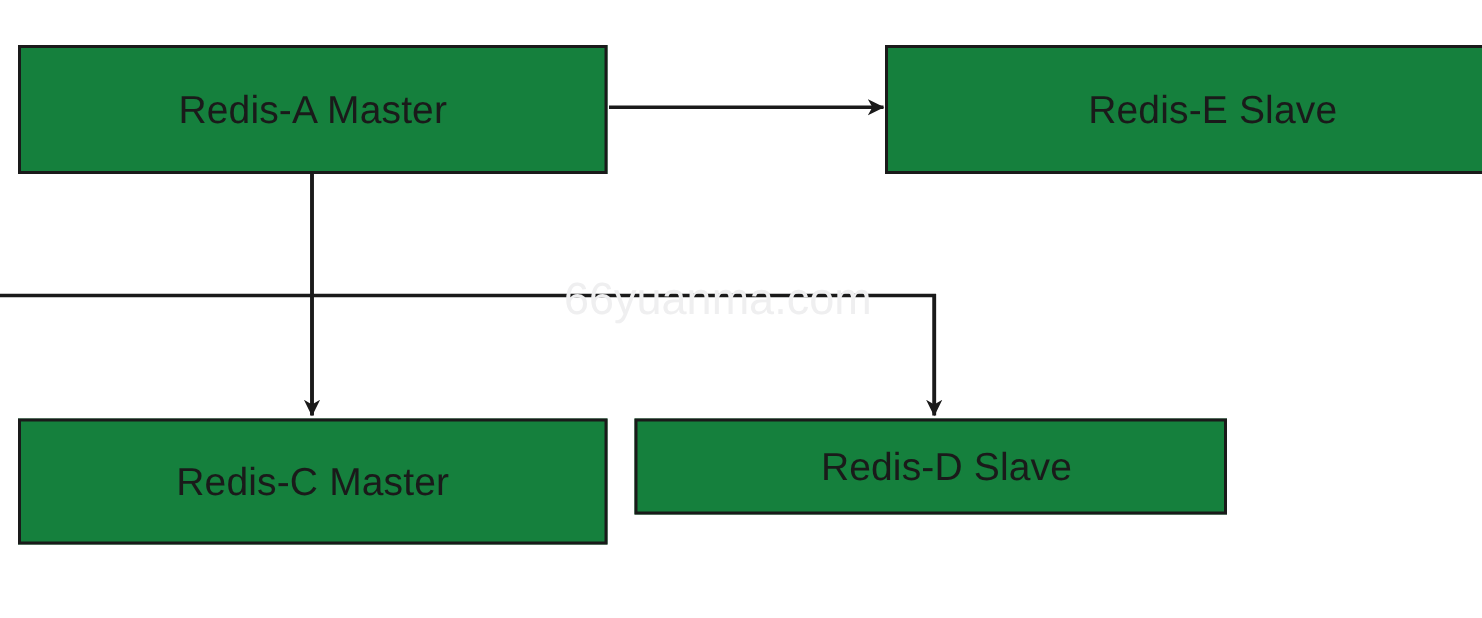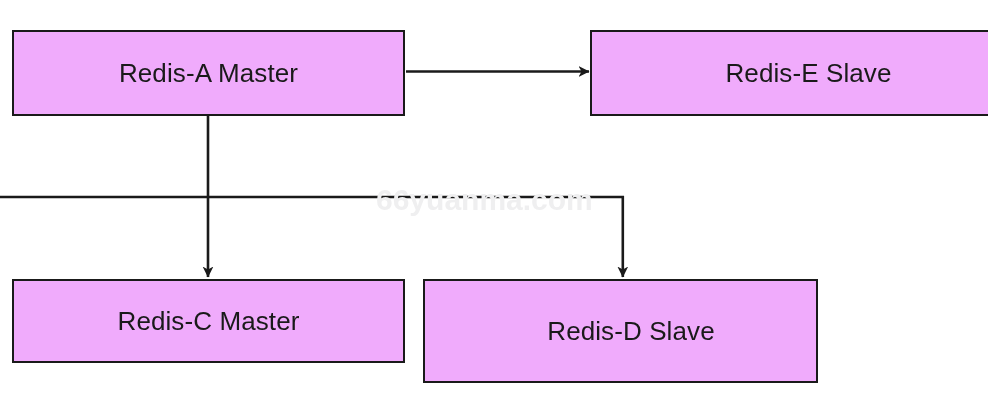--- a/index.html
+++ b/index.html
@@ -21,52 +21,51 @@
     position: absolute;
     left: 0;
     top: 0;
     width: 988px;
     height: 412px;
   }
   .node-box {
     position: absolute;
     box-sizing: border-box;
     border: 2px solid #1a1a1a;
-    background: #f0abfc;
+    background: #15803d;
     display: flex;
     align-items: center;
     justify-content: center;
   }
   .node-label {
     font-family: "Liberation Sans", sans-serif;
     font-size: 26px;
     line-height: 1;
     color: #1a1a1a;
     letter-spacing: 0.1px;
     white-space: nowrap;
   }
   #node-a  { left: 12px;  top: 30px;  width: 393px; height: 86px; }
   #node-e  { left: 590px; top: 30px;  width: 437px; height: 86px; }
   #node-c  { left: 12px;  top: 279px; width: 393px; height: 84px; }
-  #node-d  { left: 423px; top: 279px; width: 395px; height: 104px; padding-left: 21px; }
+  #node-d  { left: 423px; top: 279px; width: 395px; height: 64px; padding-left: 21px; }
 
   #watermark {
     position: absolute;
     left: 376px;
     top: 182px;
     width: 240px;
     height: 36px;
     font-family: "Liberation Sans", sans-serif;
     font-size: 30px;
     line-height: 36px;
     color: #efeff0;
     white-space: nowrap;
     user-select: none;
     pointer-events: none;
-    font-weight: bold;
   }
 </style>
 </head>
 <body>
 
 <div id="canvas">
 
   <svg id="diagram-svg" viewBox="0 0 988 412">
     <defs>
       <marker id="dart" markerWidth="12" markerHeight="12" refX="10.5" refY="6" orient="auto" markerUnits="userSpaceOnUse">

